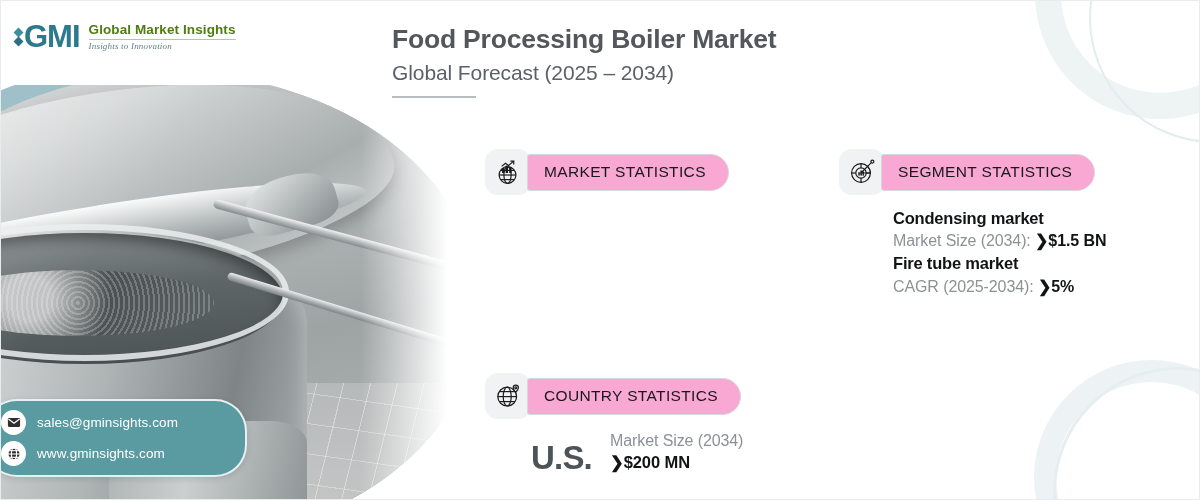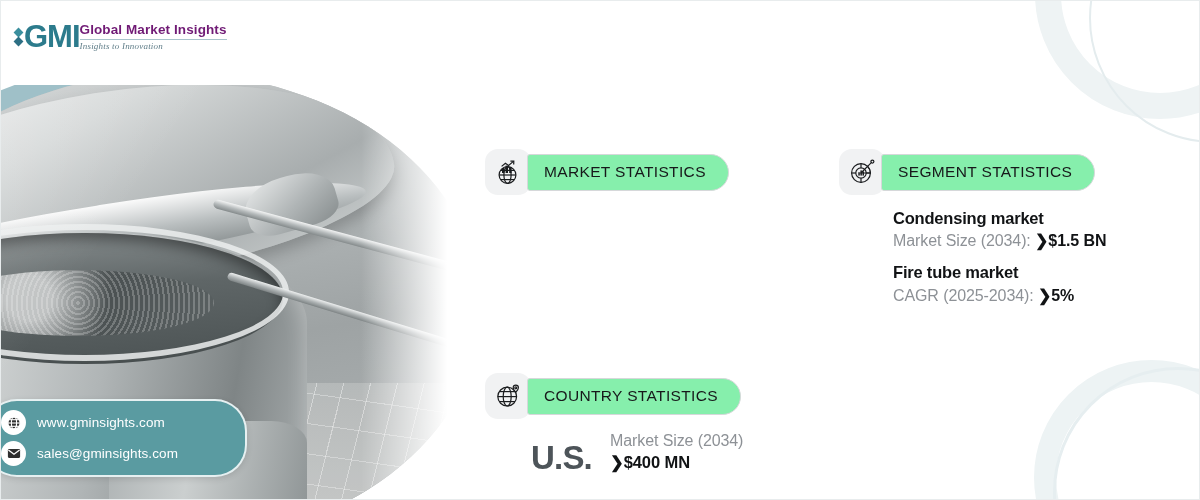--- a/index.html
+++ b/index.html
@@ -198,21 +198,21 @@
     background: #ffffff;
   }
 
   
   .logo {
     position: absolute;
     left: 14px;
     top: 20px;
     display: flex;
     align-items: center;
-    gap: 0;
+    gap: 9px;
     z-index: 40;
   }
   .logo-mark {
     display: flex;
     align-items: center;
     gap: 2px;
   }
   .logo-diamonds { display: flex; flex-direction: column; gap: 2px; }
   .logo-diamonds i {
     display: block;
@@ -226,21 +226,21 @@
     font-size: 31px;
     font-weight: 700;
     letter-spacing: -1px;
     color: #2c7b8c;
     line-height: 1;
   }
   .logo-words { padding-top: 1px; }
   .logo-title {
     font-size: 13.5px;
     font-weight: 700;
-    color: #701a75;
+    color: #4d7c0f;
     letter-spacing: .1px;
     line-height: 1.1;
     white-space: nowrap;
   }
   .logo-rule {
     width: 100%;
     height: 1px;
     background: #a9c3cb;
     margin: 2px 0 1px;
   }
@@ -301,21 +301,21 @@
     justify-content: center;
     flex: 0 0 auto;
   }
   .pill-icon svg { display: block; }
   .pill-label {
     margin-left: -4px;
     height: 37px;
     padding: 0 22px 0 16px;
     display: flex;
     align-items: center;
-    background: #86efac;
+    background: #f9a8d4;
     border: 1px solid #d6d8da;
     border-radius: 3px 19px 19px 3px;
     font-size: 15.5px;
     font-weight: 500;
     letter-spacing: .35px;
     color: #17181a;
     white-space: nowrap;
   }
 
   
@@ -347,21 +347,21 @@
     color: #111315;
     letter-spacing: -.2px;
     line-height: 1.4;
     white-space: nowrap;
   }
   .seg-line {
     font-size: 16px;
     color: #8d9196;
     letter-spacing: -.1px;
     line-height: 1.4;
-    margin-bottom: 9px;
+    margin-bottom: 0;
     white-space: nowrap;
   }
   .seg-line b {
     color: #111315;
     font-weight: 700;
   }
   .seg-line:last-child { margin-bottom: 0; }
 
   
   .country-row {
@@ -462,20 +462,25 @@
       </div>
       <div class="logo-gmi">GMI</div>
     </div>
     <div class="logo-words">
       <div class="logo-title">Global Market Insights</div>
       <div class="logo-rule"></div>
       <div class="logo-tag">Insights to Innovation</div>
     </div>
   </div>
 
+  <div class="headline">
+    <h1>Food Processing Boiler Market</h1>
+    <h2>Global Forecast (2025 – 2034)</h2>
+    <div class="rule"></div>
+  </div>
 
   <div class="panel panel-market">
     <div class="pill-row">
       <div class="pill-icon">
         <svg width="28" height="28" viewBox="0 0 28 28" fill="none" stroke="#1a1c1e" stroke-width="1.2">
           <circle cx="13.5" cy="17" r="8.4"></circle>
           <ellipse cx="13.5" cy="17" rx="3.6" ry="8.4"></ellipse>
           <line x1="5.1" y1="17" x2="21.9" y2="17"></line>
           <line x1="6.6" y1="12.4" x2="20.4" y2="12.4"></line>
           <line x1="6.6" y1="21.6" x2="20.4" y2="21.6"></line>
@@ -534,43 +539,43 @@
           <path d="M21.8 3.2 a2.6 2.6 0 0 1 2.6 2.6 c0 1.9 -2.6 4.4 -2.6 4.4 s-2.6 -2.5 -2.6 -4.4 a2.6 2.6 0 0 1 2.6 -2.6 z" fill="#ffffff"></path>
           <circle cx="21.8" cy="5.8" r="1"></circle>
         </svg>
       </div>
       <div class="pill-label">COUNTRY STATISTICS</div>
     </div>
     <div class="country-row">
       <div class="country-code">U.S.</div>
       <div class="country-meta">
         <div class="stat-kicker">Market Size (2034)</div>
-        <div class="stat-value">❯$400 MN</div>
+        <div class="stat-value">❯$200 MN</div>
       </div>
     </div>
   </div>
 
   <div class="contact">
+    <div class="contact-row">
+      <div class="contact-ico">
+        <svg width="14" height="11" viewBox="0 0 14 11" fill="none" stroke="#2f2f2f" stroke-width="1.3">
+          <rect x="0.9" y="1.1" width="12.2" height="8.8" rx="1.1" fill="#2f2f2f" stroke="none"></rect>
+          <polyline points="1.4,1.9 7,6.2 12.6,1.9" stroke="#ffffff"></polyline>
+        </svg>
+      </div>
+      <div class="contact-text">sales@gminsights.com</div>
+    </div>
     <div class="contact-row">
       <div class="contact-ico">
         <svg width="14" height="14" viewBox="0 0 14 14" fill="none" stroke="#2f2f2f" stroke-width="1.1">
           <circle cx="7" cy="7" r="6.1" fill="#2f2f2f" stroke="none"></circle>
           <circle cx="7" cy="7" r="6.1" stroke="#ffffff"></circle>
           <ellipse cx="7" cy="7" rx="2.6" ry="6.1" stroke="#ffffff"></ellipse>
           <line x1="0.9" y1="7" x2="13.1" y2="7" stroke="#ffffff"></line>
           <line x1="2.1" y1="3.7" x2="11.9" y2="3.7" stroke="#ffffff"></line>
           <line x1="2.1" y1="10.3" x2="11.9" y2="10.3" stroke="#ffffff"></line>
         </svg>
       </div>
       <div class="contact-text">www.gminsights.com</div>
     </div>
-    <div class="contact-row">
-      <div class="contact-ico">
-        <svg width="14" height="11" viewBox="0 0 14 11" fill="none" stroke="#2f2f2f" stroke-width="1.3">
-          <rect x="0.9" y="1.1" width="12.2" height="8.8" rx="1.1" fill="#2f2f2f" stroke="none"></rect>
-          <polyline points="1.4,1.9 7,6.2 12.6,1.9" stroke="#ffffff"></polyline>
-        </svg>
-      </div>
-      <div class="contact-text">sales@gminsights.com</div>
-    </div>
   </div>
 
 </div>
 
 </body></html>

